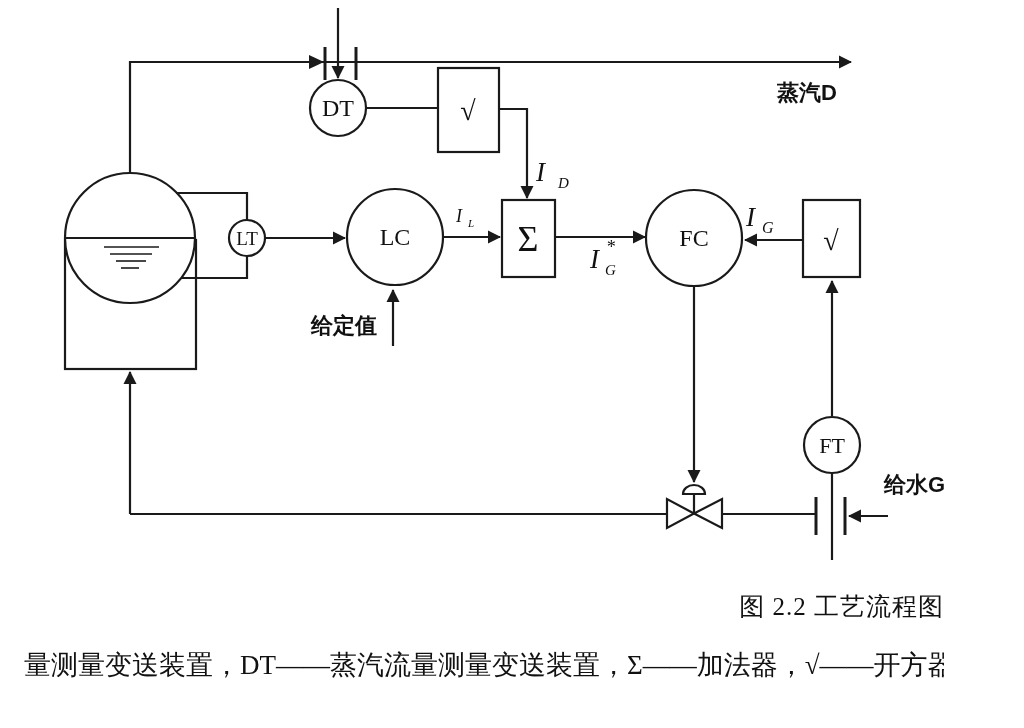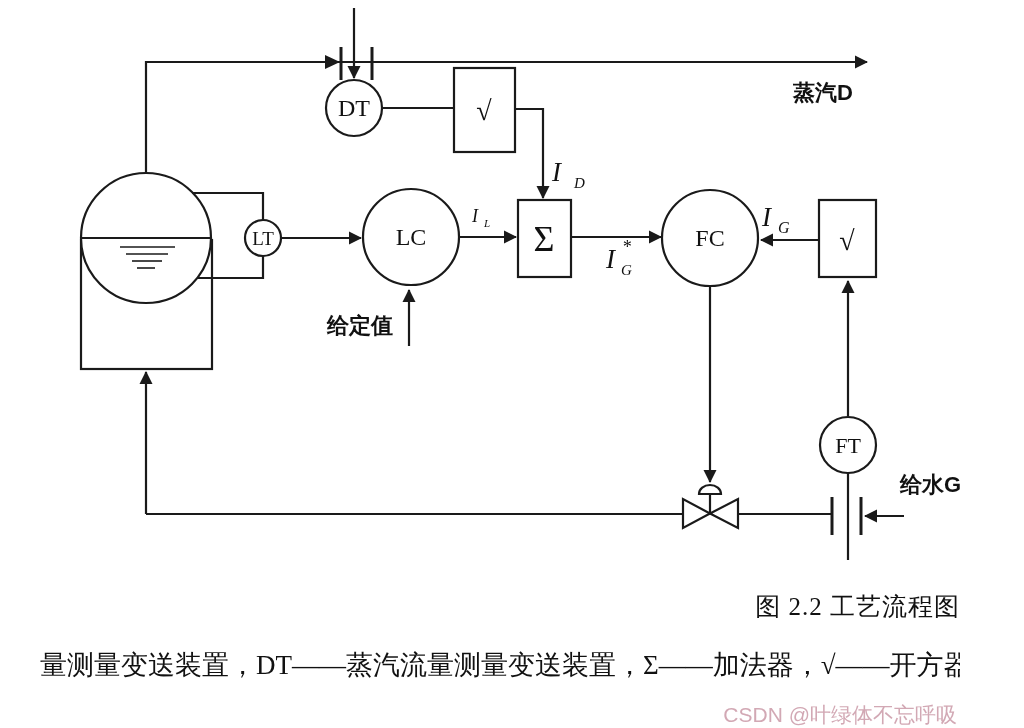--- a/index.html
+++ b/index.html
@@ -1,17 +1,17 @@
 <!DOCTYPE html>
 <html><head>
 <meta charset="utf-8">
 <style>
   html,body{margin:0;padding:0;background:#ffffff;}
   .page{position:relative;width:944px;height:728px;background:#ffffff;overflow:hidden;
-        font-family:"Liberation Serif","DejaVu Serif",serif;margin-left:16px;}
+        font-family:"Liberation Serif","DejaVu Serif",serif;}
   .diagram-svg{position:absolute;left:0;top:0;}
   .caption{position:absolute;left:0;top:590px;width:100%;text-align:right;
            font-size:25px;color:#111;letter-spacing:1px;}
   .legend{position:absolute;left:0;top:643px;width:1024px;color:#111;z-index:2;}
   .legend .l1{padding-left:8px;font-size:27px;line-height:36px;white-space:nowrap;}
   .legend .l2{padding-left:24px;font-size:27px;line-height:36px;margin-top:4px;white-space:nowrap;}
   .watermark{position:absolute;right:3px;top:701px;z-index:1;
              font-family:"Liberation Sans","DejaVu Sans",sans-serif;
              font-size:21px;color:rgba(205,158,172,0.9);white-space:nowrap;}
   svg text{fill:#111;}
@@ -116,21 +116,20 @@
     <g>
       <text class="sig" x="746" y="226" font-size="27">I</text>
       <text class="sig" x="762" y="233" font-size="16">G</text>
     </g>
 
     <text class="pipe-label" x="777" y="100" font-size="22">蒸汽D</text>
     <text class="pipe-label" x="884" y="492" font-size="22">给水G</text>
     <text class="pipe-label" x="311" y="333" font-size="22">给定值</text>
   </svg>
 
-  <div class="watermark">CSDN @叶绿体不忘呼吸</div>
 
   <div class="caption">图 2.2  工艺流程图</div>
 
   <div class="legend">
     <div class="l2">量测量变送装置，DT——蒸汽流量测量变送装置，Σ——加法器，√——开方器。</div>
   </div>
 
 </div>
 
 </body></html>

